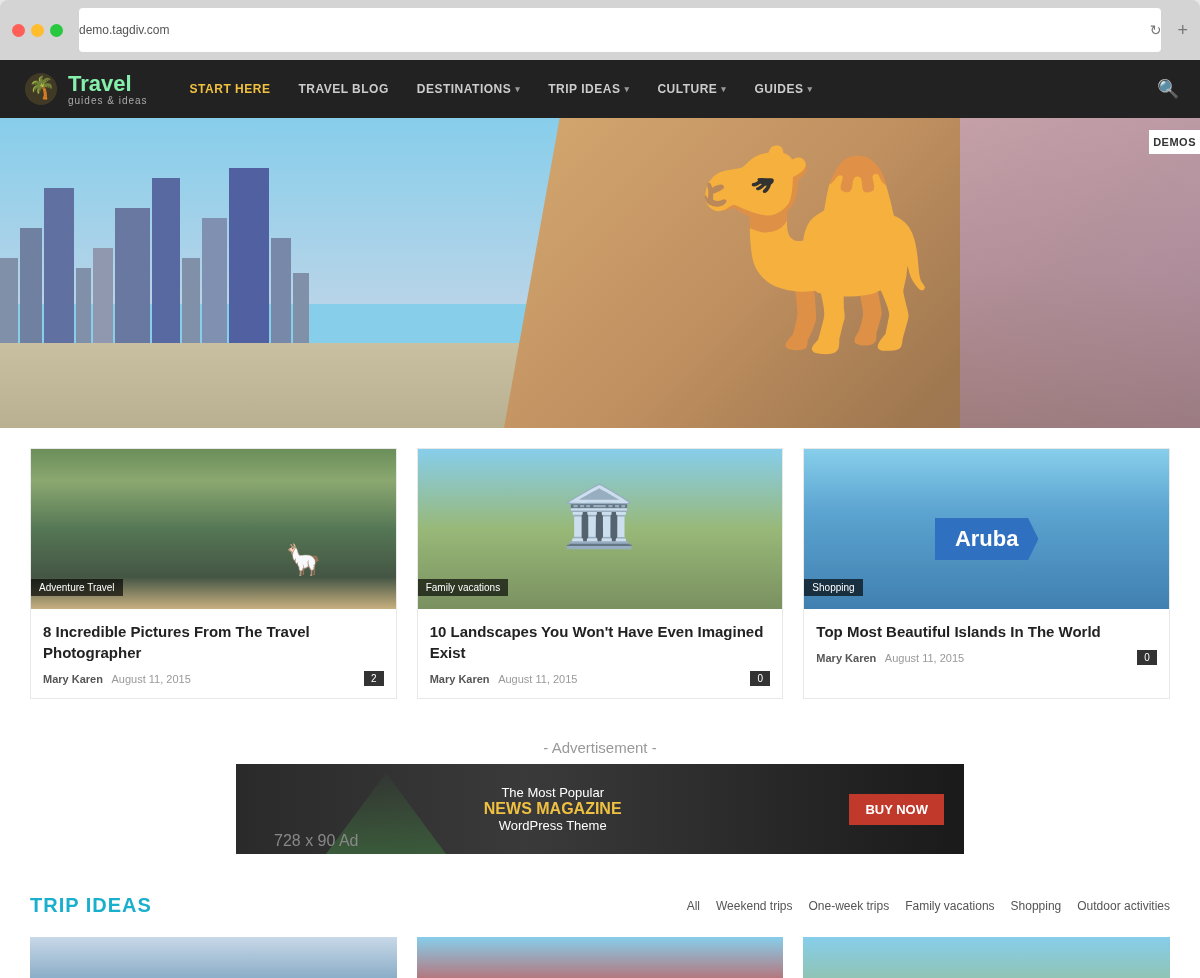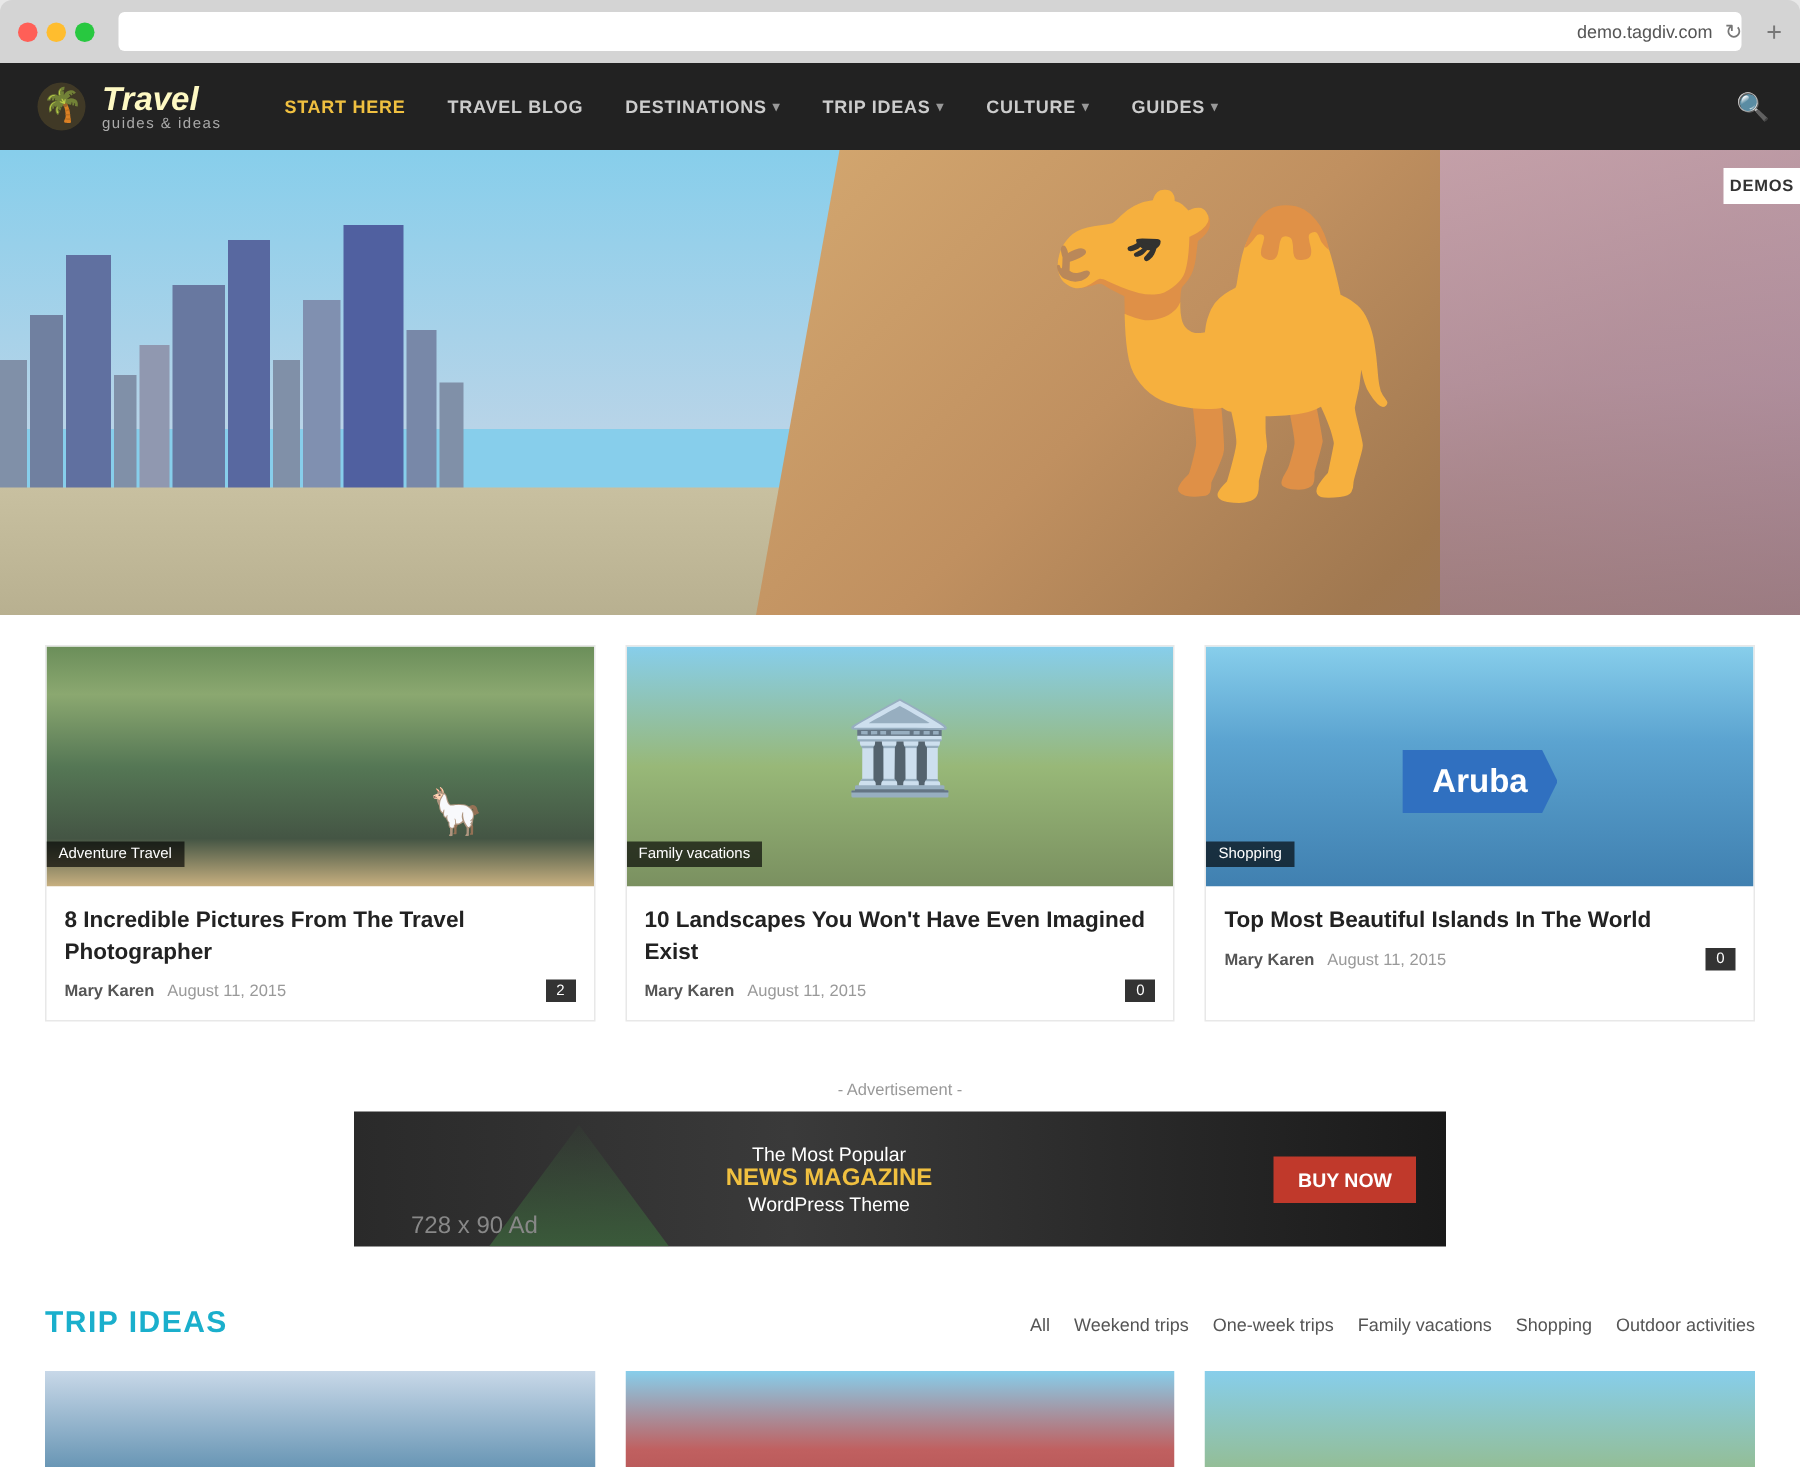--- a/index.html
+++ b/index.html
@@ -19,24 +19,24 @@
     }
     .browser-dots { display: flex; gap: 6px; margin-right: 8px; }
     .dot { width: 13px; height: 13px; border-radius: 50%; }
     .dot-red { background: #ff5f57; }
     .dot-yellow { background: #ffbd2e; }
     .dot-green { background: #28c840; }
     .browser-urlbar {
       flex: 1;
       background: white;
       border-radius: 4px;
-      height: 26px;
-      display: flex;
-      align-items: center;
-      justify-content: flex-end;
+      height: 44px;
+      display: flex;
+      align-items: center;
+      justify-content: space-between;
       font-size: 12px;
       color: #555;
     }
     .browser-refresh { margin-left: 8px; color: #777; font-size: 14px; }
     .browser-add { margin-left: 8px; color: #777; font-size: 18px; }
 
     
     .page-content {
       background: white;
     }
@@ -64,23 +64,22 @@
       justify-content: center;
       margin-right: 6px;
     }
     .logo-text-block {
       display: flex;
       flex-direction: column;
     }
     .logo-travel {
       font-size: 22px;
       font-weight: bold;
-      color: #fef9c3;
+      color: #86efac;
       line-height: 1;
-      font-style: italic;
     }
     .logo-sub {
       font-size: 10px;
       color: #aaa;
       letter-spacing: 1px;
     }
     .nav-links {
       display: flex;
       align-items: center;
       flex: 1;
@@ -217,21 +216,21 @@
       margin-top: 20px;
     }
 
     
     .advertisement {
       text-align: center;
       padding: 20px 0;
       background: white;
     }
     .ad-label {
-      font-size: 11px;
+      font-size: 15px;
       color: #999;
       margin-bottom: 8px;
     }
     .ad-banner {
       width: 728px;
       height: 90px;
       margin: 0 auto;
       background: linear-gradient(to right, #2a2a2a 0%, #3a3a3a 40%, #1a1a1a 100%);
       display: flex;
       align-items: center;

